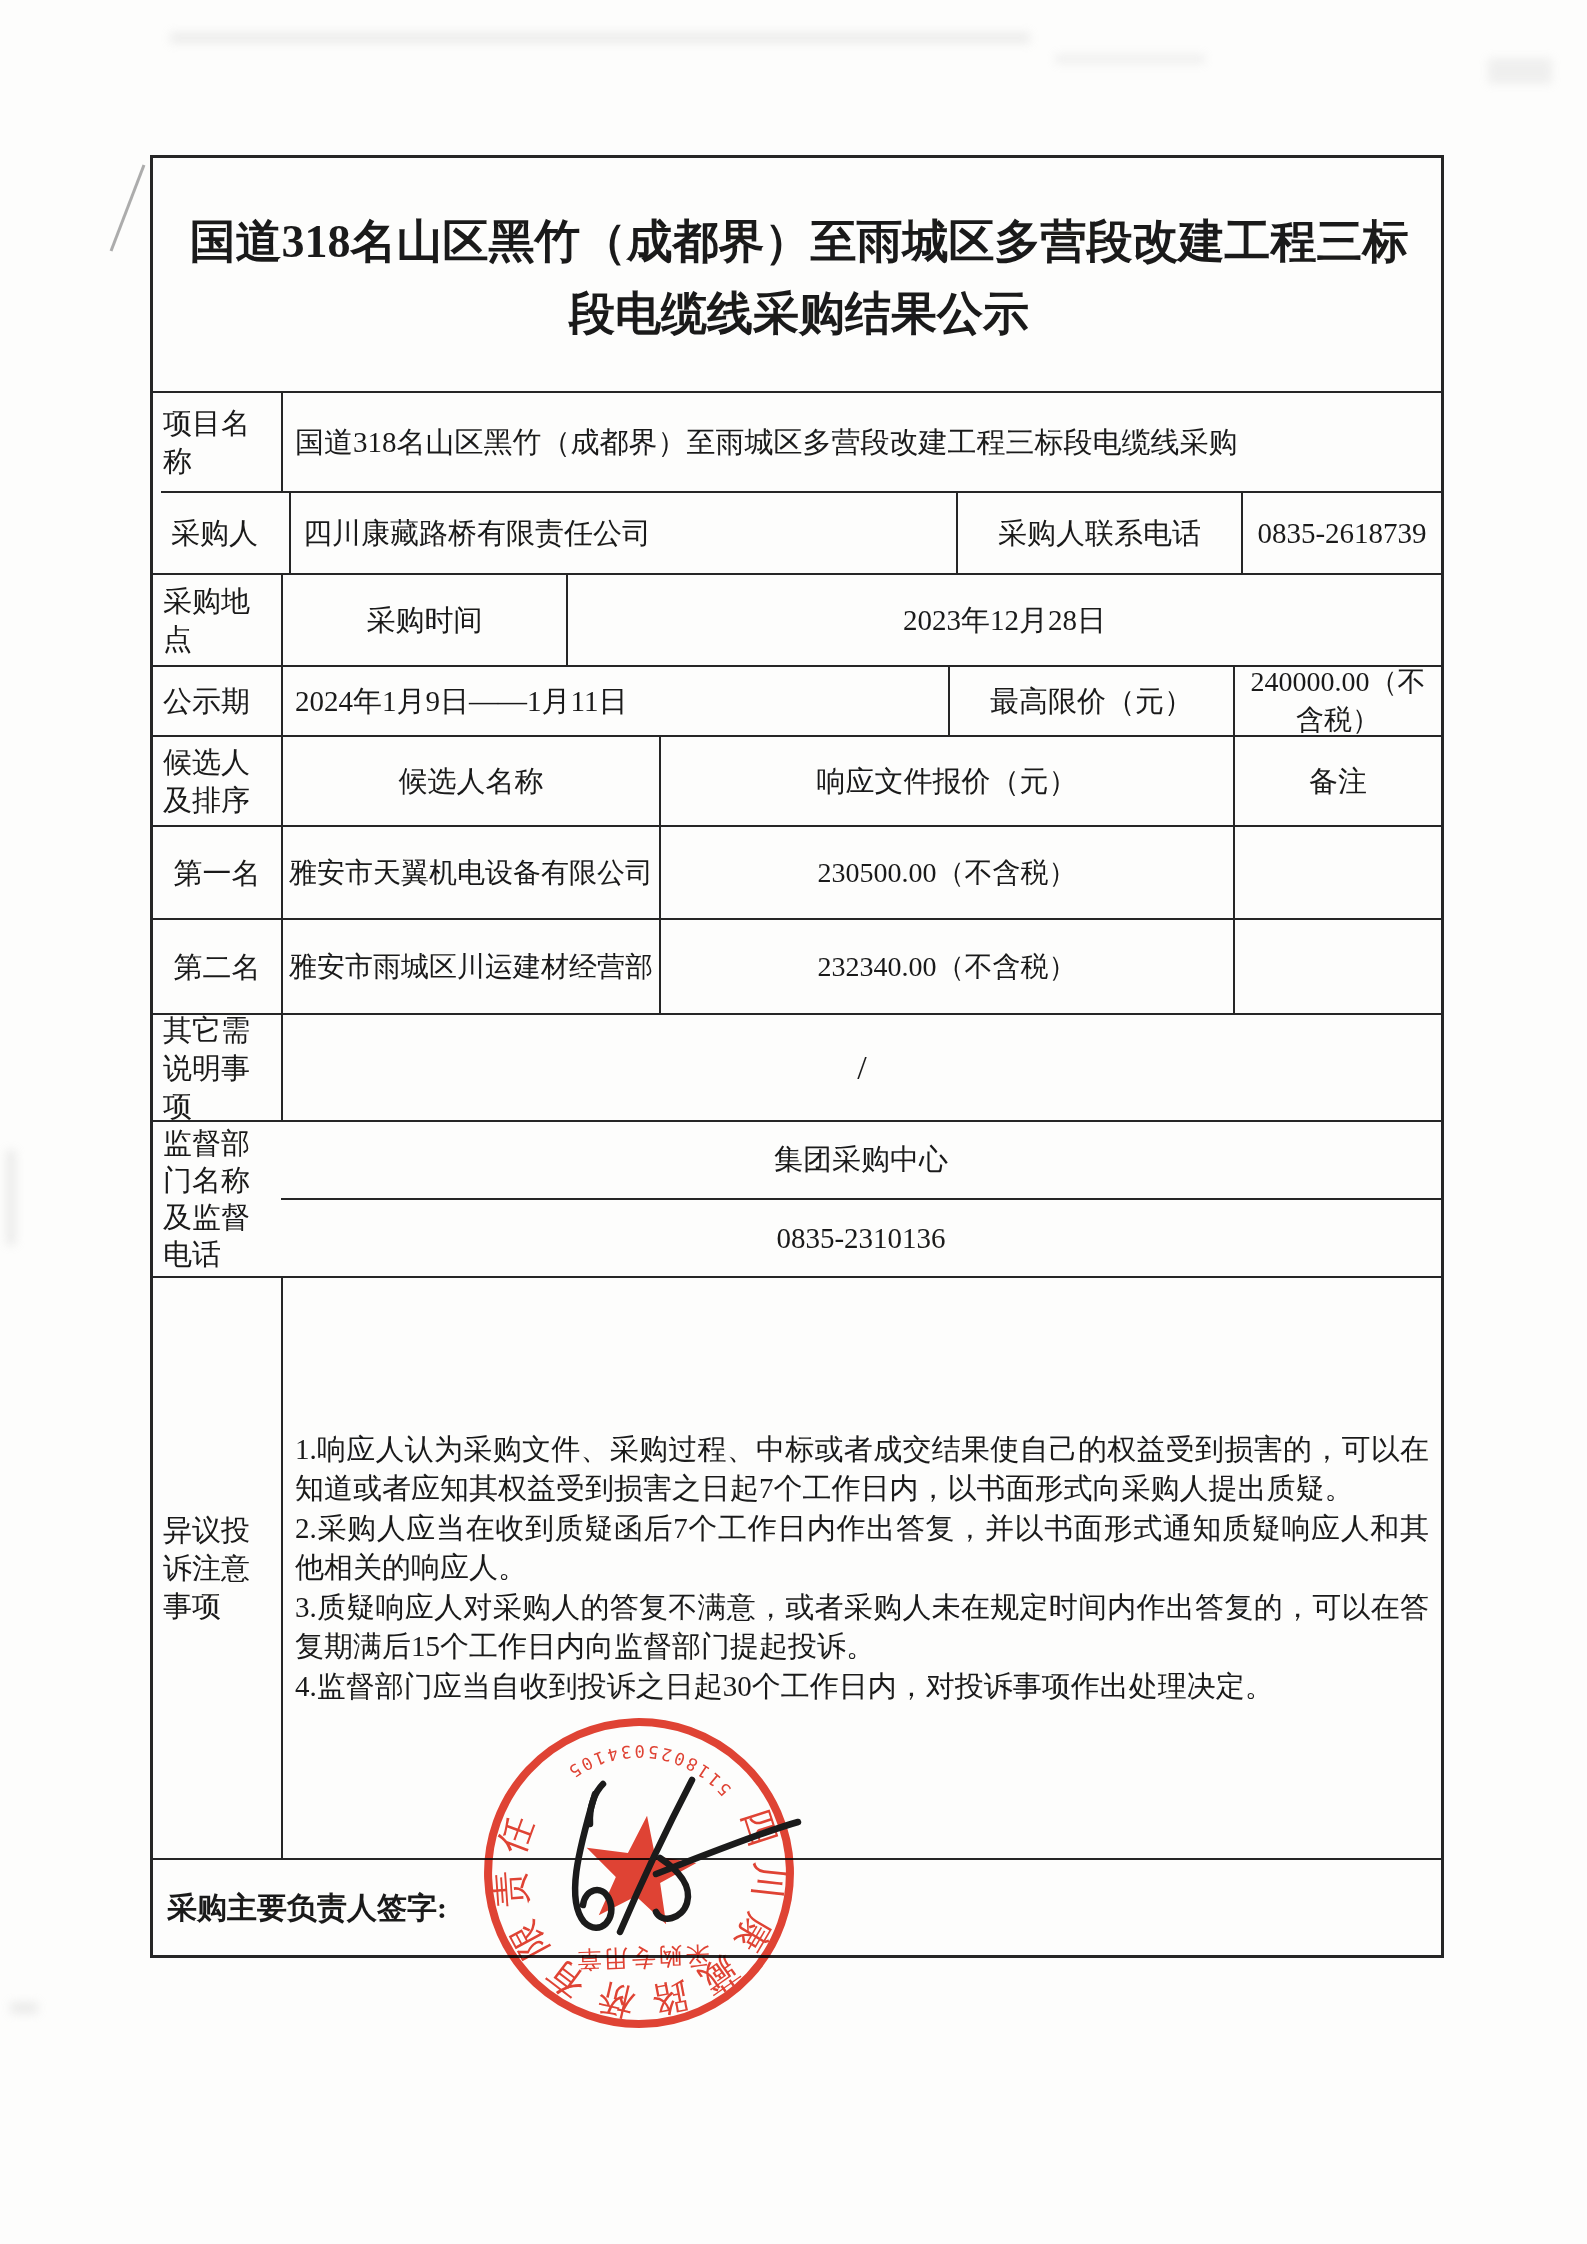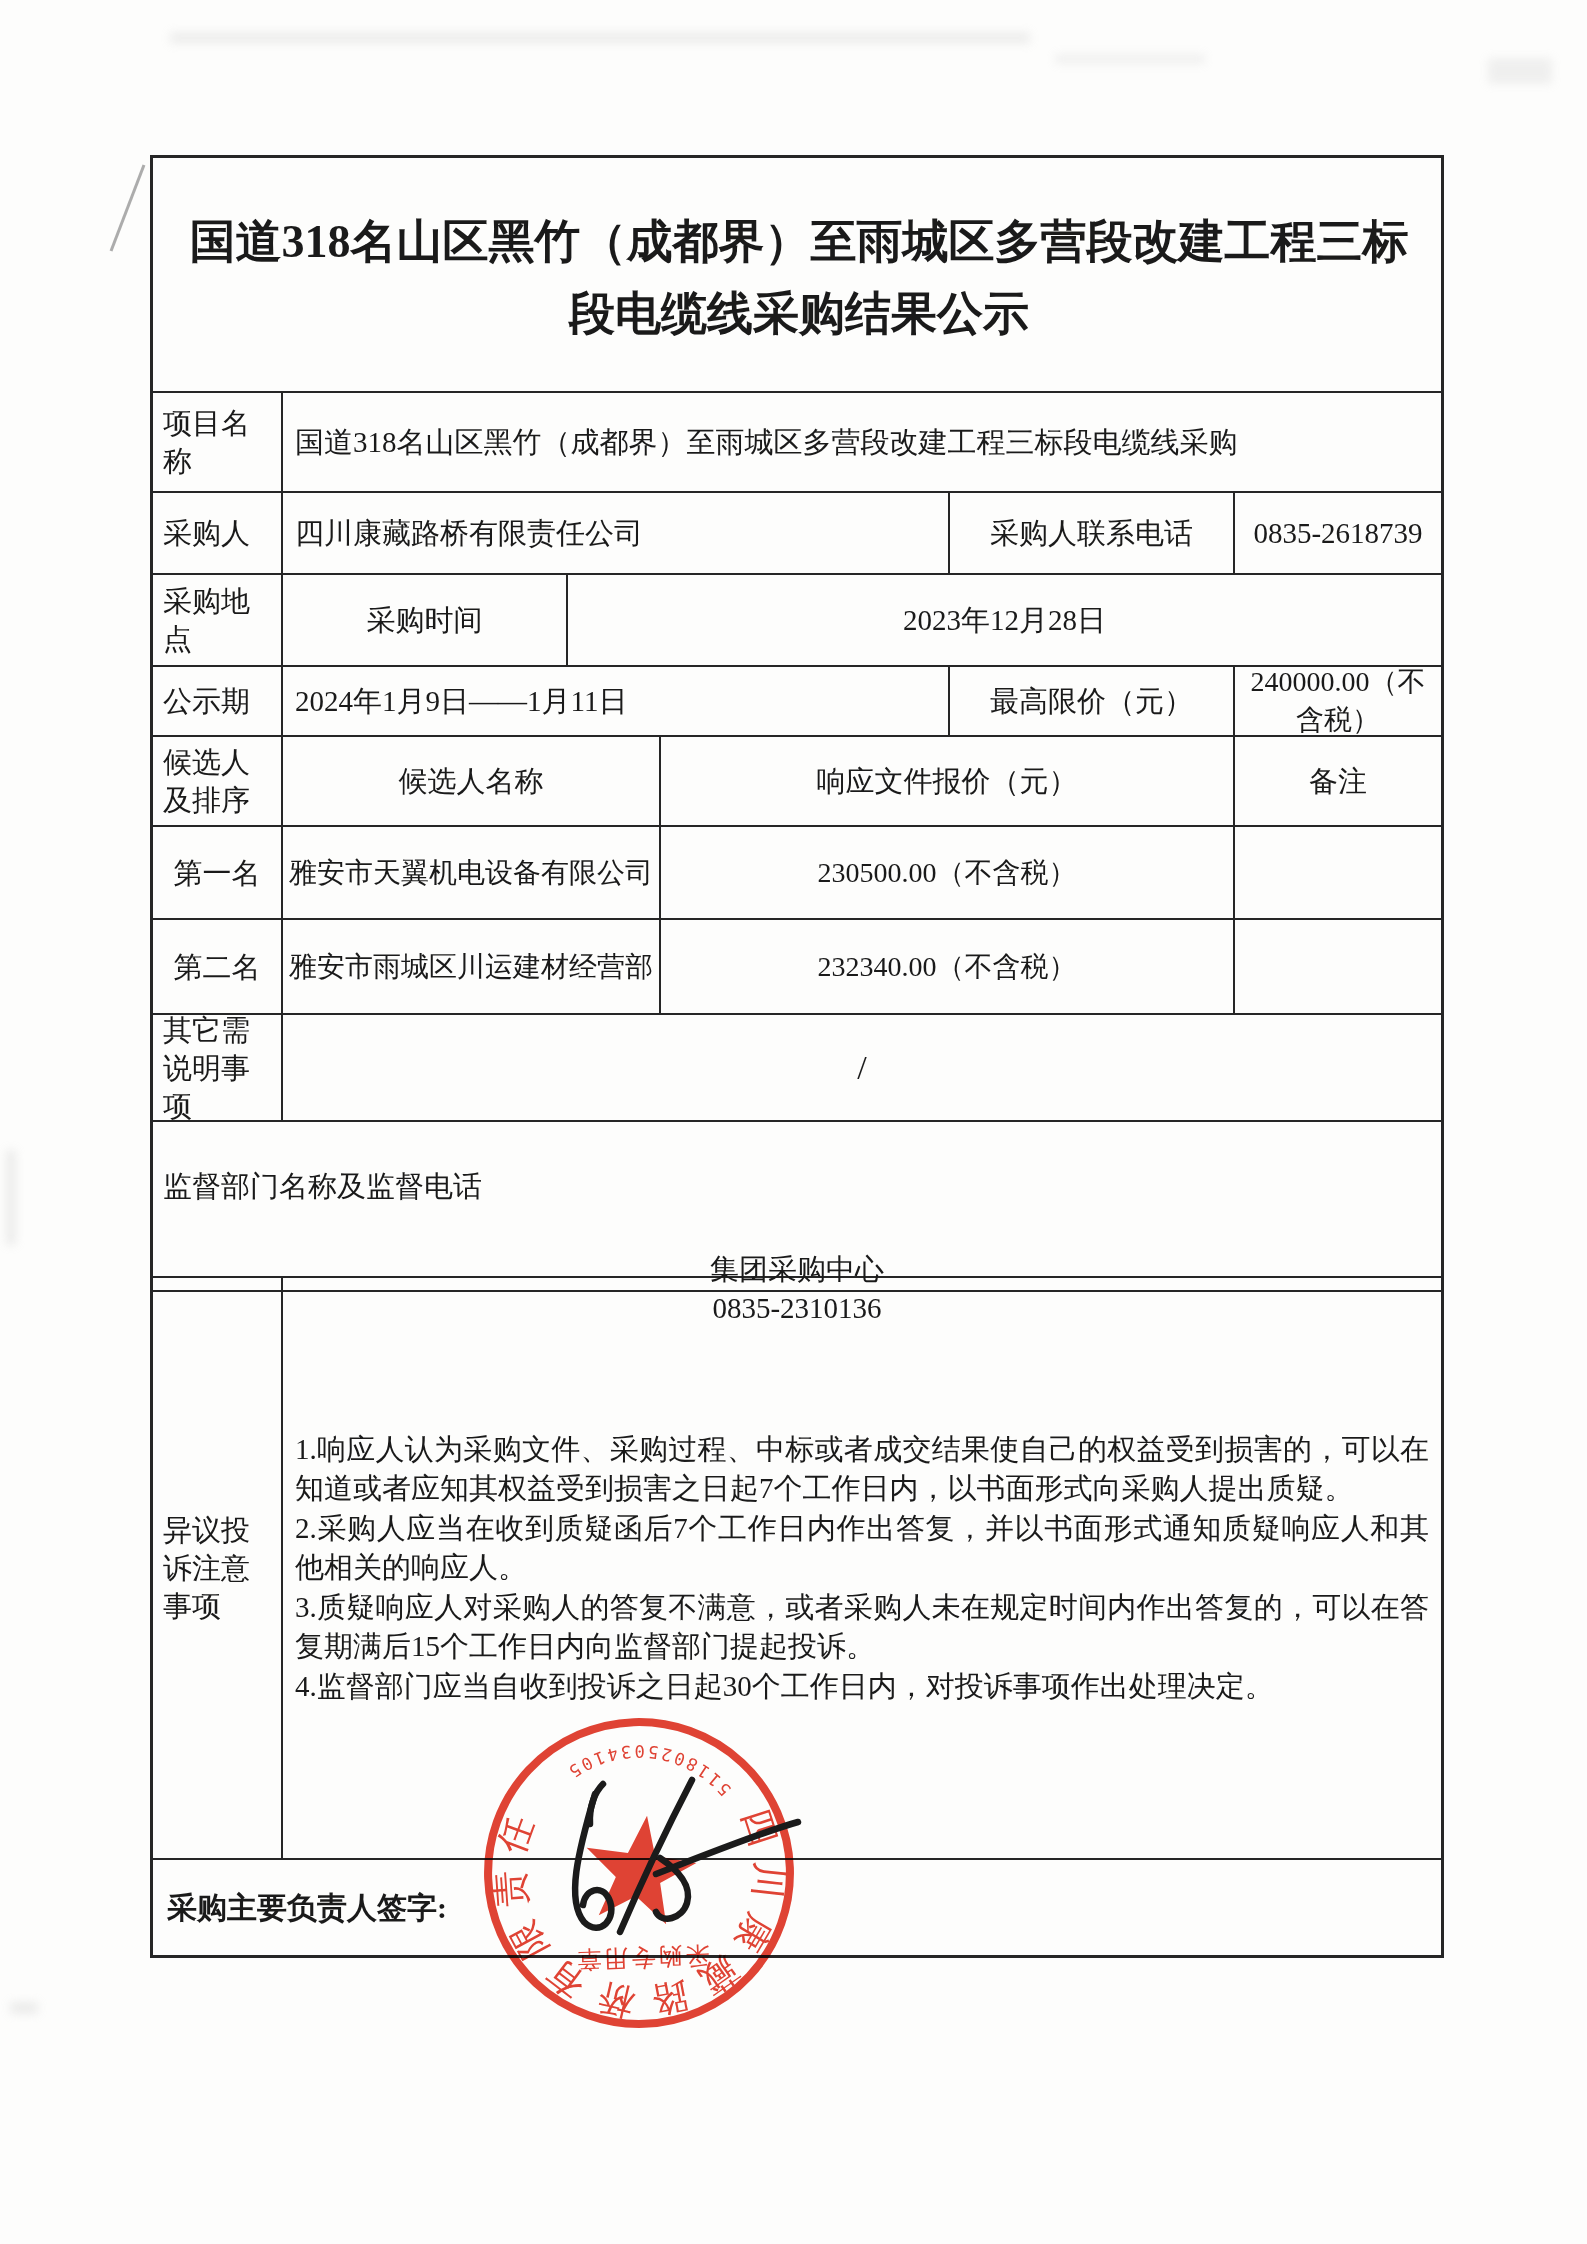--- a/index.html
+++ b/index.html
@@ -52,21 +52,21 @@
 
   <div class="row titlerow">
     <div class="titlecell">国道318名山区黑竹（成都界）至雨城区多营段改建工程三标段电缆线采购结果公示</div>
   </div>
 
   <div class="row" style="height:100px;">
     <div class="cell lblcol">项目名称</div>
     <div class="cell left wrap" style="flex:1;">国道318名山区黑竹（成都界）至雨城区多营段改建工程三标段电缆线采购</div>
   </div>
 
-  <div class="row" style="height:82px;">
+  <div class="row" style="height:82px;margin-left:8px;">
     <div class="cell lblcol">采购人</div>
     <div class="cell left wrap" style="flex:0 0 667px;">四川康藏路桥有限责任公司</div>
     <div class="cell center" style="flex:0 0 285px;">采购人联系电话</div>
     <div class="cell center" style="flex:1;">0835-2618739</div>
   </div>
 
   <div class="row" style="height:92px;">
     <div class="cell lblcol">采购地点</div>
     <div class="cell center" style="flex:0 0 285px;">采购时间</div>
     <div class="cell center" style="flex:1;">2023年12月28日</div>
@@ -98,21 +98,21 @@
     <div class="cell center wrap" style="flex:0 0 378px;font-size:28px;">雅安市雨城区川运建材经营部</div>
     <div class="cell center" style="flex:0 0 574px;font-size:28px;">232340.00（不含税）</div>
     <div class="cell center" style="flex:1;"></div>
   </div>
 
   <div class="row" style="height:107px;">
     <div class="cell lblcol">其它需说明事项</div>
     <div class="cell center" style="flex:1;font-size:34px;">/</div>
   </div>
 
-  <div class="row" style="height:156px;flex-direction:column;">
+  <div class="row" style="height:156px;">
     <div class="cell lblcol" style="line-height:37px;">监督部门名称及监督电话</div>
     <div class="stack">
       <div class="sub">集团采购中心</div>
       <div class="sub">0835-2310136</div>
     </div>
   </div>
 
   <div class="row" style="height:582px;">
     <div class="cell lblcol">异议投诉注意事项</div>
     <div class="objtext" style="border-left:2px solid #262626;">

